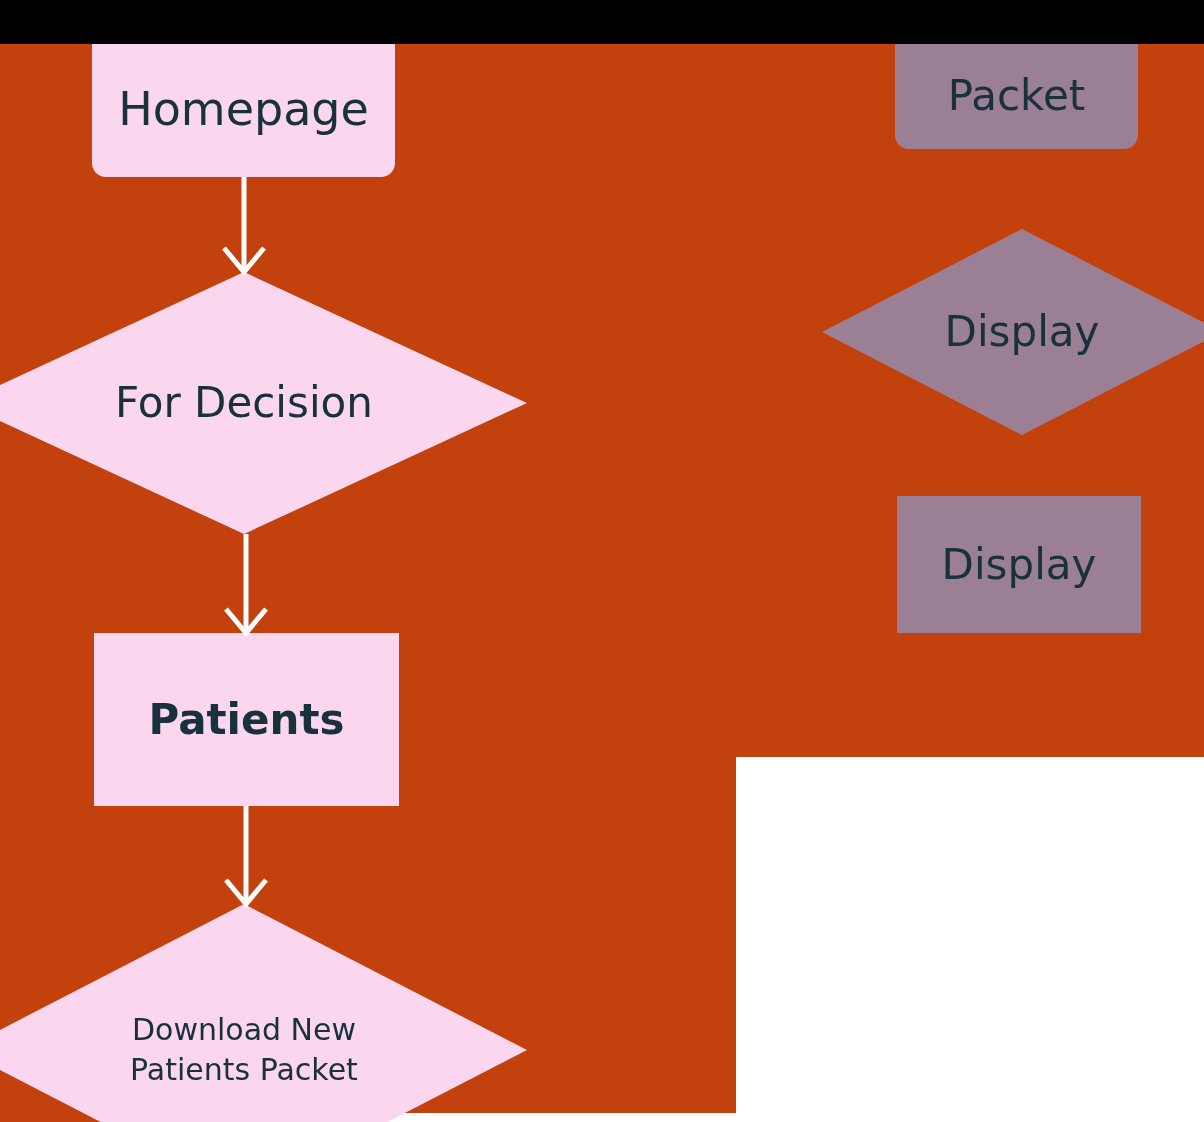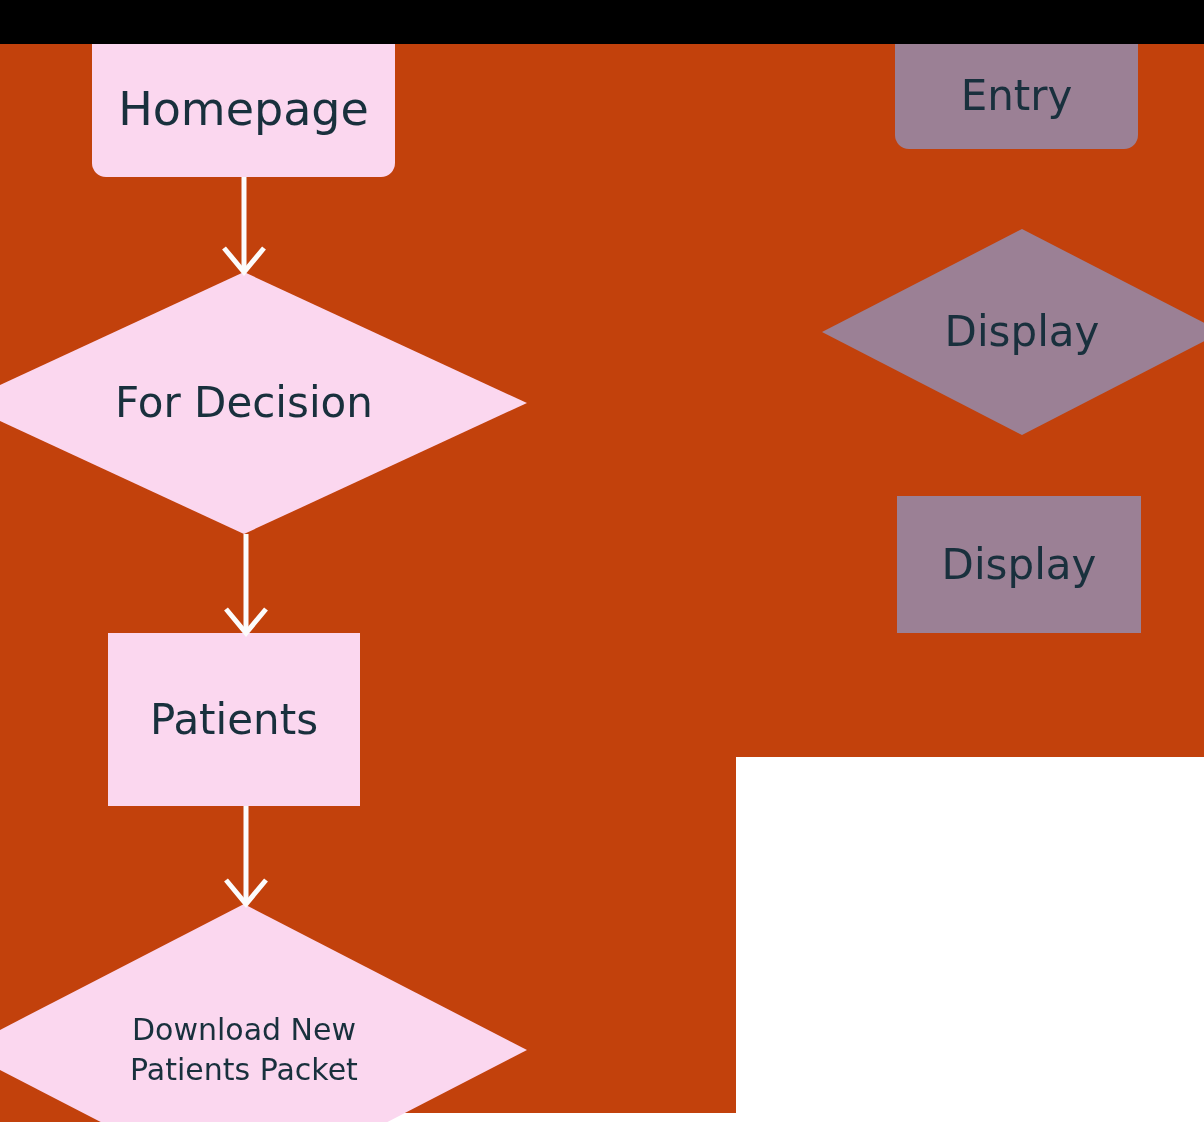--- a/index.html
+++ b/index.html
@@ -64,22 +64,23 @@
     font-size: 46px;
   }
   #node-homepage .node-label { padding-top: 14px; }
 
   #node-for-patients {
     left: -39px; top: 228px; width: 566px; height: 262px;
     font-size: 42px;
   }
 
   #node-patients {
-    left: 108px;  top: 589px; width: 252px; height: 173px;
+    left: 94px;  top: 589px; width: 305px; height: 173px;
     font-size: 42px;
+    font-weight: bold;
   }
 
   #node-download-packet {
     left: -39px; top: 860px; width: 566px; height: 292px;
     font-size: 30px;
   }
 
   
   #legend-entry {
     left: 895px; top: -14px; width: 243px; height: 119px;
@@ -141,21 +142,21 @@
     <line x1="246" y1="490" x2="246" y2="589"></line>
     <polyline points="226,565 246,589 266,565"></polyline>
   </svg>
 
   <svg class="connector" id="edge-patients-to-download-packet" style="left:0;top:0;width:1204px;height:1122px;">
     <line x1="246" y1="762" x2="246" y2="860"></line>
     <polyline points="226,836 246,860 266,836"></polyline>
   </svg>
 
   <div id="legend-entry" class="node node-rect-round legend">
-    <span class="node-label">Entry</span>
+    <span class="node-label">Packet</span>
   </div>
 
   <div id="legend-decision" class="node node-diamond legend">
     <span class="node-label">Display</span>
   </div>
 
   <div id="legend-display" class="node node-rect legend">
     <span class="node-label">Display</span>
   </div>
 

